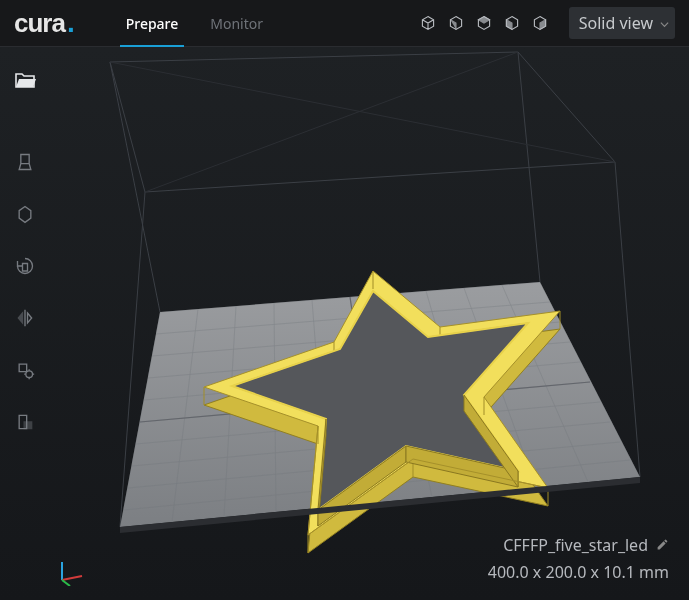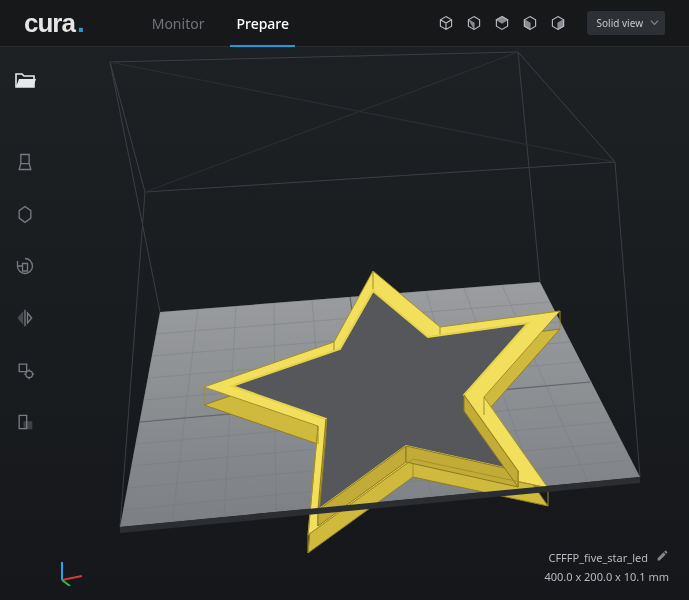--- a/index.html
+++ b/index.html
@@ -4,23 +4,22 @@
 <style>
   * { box-sizing: border-box; margin: 0; padding: 0; }
   html, body { width: 689px; height: 600px; overflow: hidden; font-family: "Segoe UI", "Noto Sans", sans-serif; background: #17181a; }
   
   .header {
     height: 47px;
     display: flex;
     align-items: center;
     background: #17181a;
     border-bottom: 1px solid #2a2c30;
-    padding: 0 24px;
+    padding: 0 14px;
     position: relative;
-    gap: 16px;
   }
   .logo {
     display: flex;
     align-items: baseline;
     font-size: 26px;
     font-weight: 600;
     color: #e6e6e6;
     letter-spacing: -1px;
     font-family: "Segoe UI", Arial, sans-serif;
   }
@@ -63,21 +62,21 @@
     gap: 10px;
   }
   .top-icons .ico {
     width:18px; height:18px;
     display:flex; align-items:center; justify-content:center;
     color:#b9bcc1; cursor:pointer;
   }
   .view-select {
     background: #2d3034;
     color: #c7cacd;
-    font-size: 10px;
+    font-size: 16px;
     padding: 5px 22px 5px 10px;
     border-radius: 3px;
     margin-left: 10px;
     position: relative;
     cursor: pointer;
   }
   .view-select .chev {
     position: absolute;
     right: 6px; top: 50%;
     transform: translateY(-50%);
@@ -114,21 +113,21 @@
     position:relative;
     overflow:hidden;
   }
   
   .object-info {
     position: absolute;
     bottom: 14px;
     right: 20px;
     text-align: right;
     color: #b6b9be;
-    font-size: 11px;
+    font-size: 16px;
     line-height: 1.6;
     z-index:10;
   }
   .object-info .name-row {
     display:flex;
     align-items:center;
     justify-content:flex-end;
     gap: 8px;
     margin-bottom: 2px;
   }
@@ -150,25 +149,25 @@
 </style>
 </head>
 <body>
 
 <div class="header">
   <div class="logo">
     <span>cura</span>
       <span class="dot">.</span>
   </div>
   <div class="tabs">
+    <div class="tab active">
+        <span>Prepare</span>
+      </div>
     <div class="tab">
         <span>Monitor</span>
-      </div>
-    <div class="tab active">
-        <span>Prepare</span>
       </div>
   </div>
   <div class="top-icons">
     <span class="ico">
       <svg viewBox="0 0 20 20" width="16" height="16" fill="none" stroke="currentColor" stroke-width="1.4">
           <path d="M10 2 L17 6 L17 14 L10 18 L3 14 L3 6 Z M3 6 L10 10 L17 6 M10 10 L10 18"></path>
         </svg>
     </span>
     <span class="ico">
       <svg viewBox="0 0 20 20" width="16" height="16" fill="none" stroke="currentColor" stroke-width="1.4">

